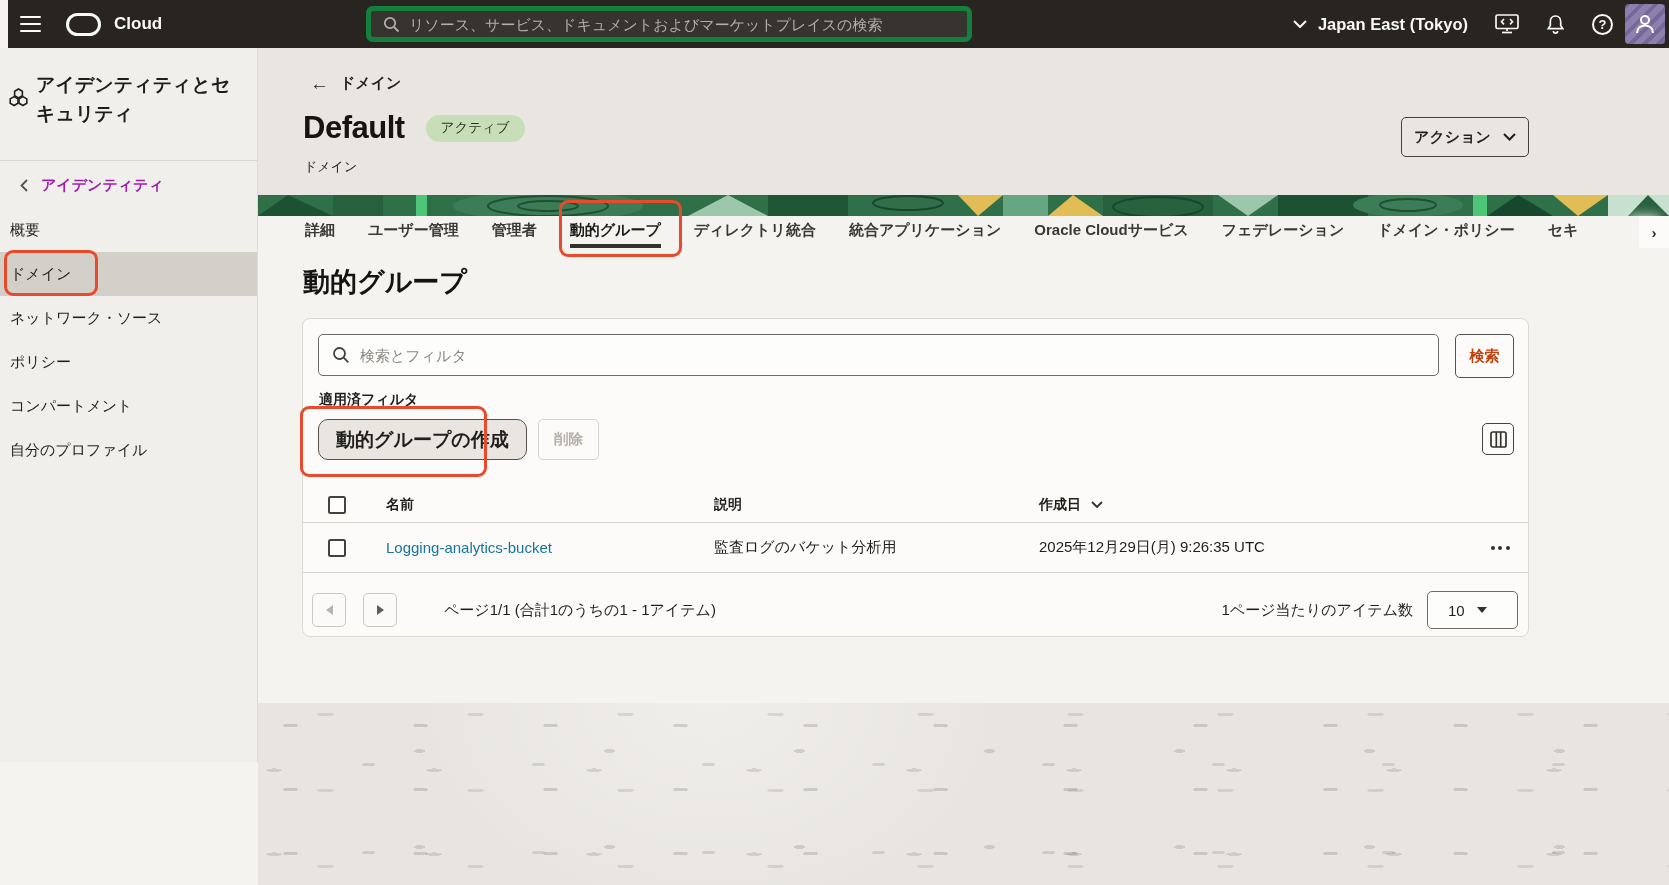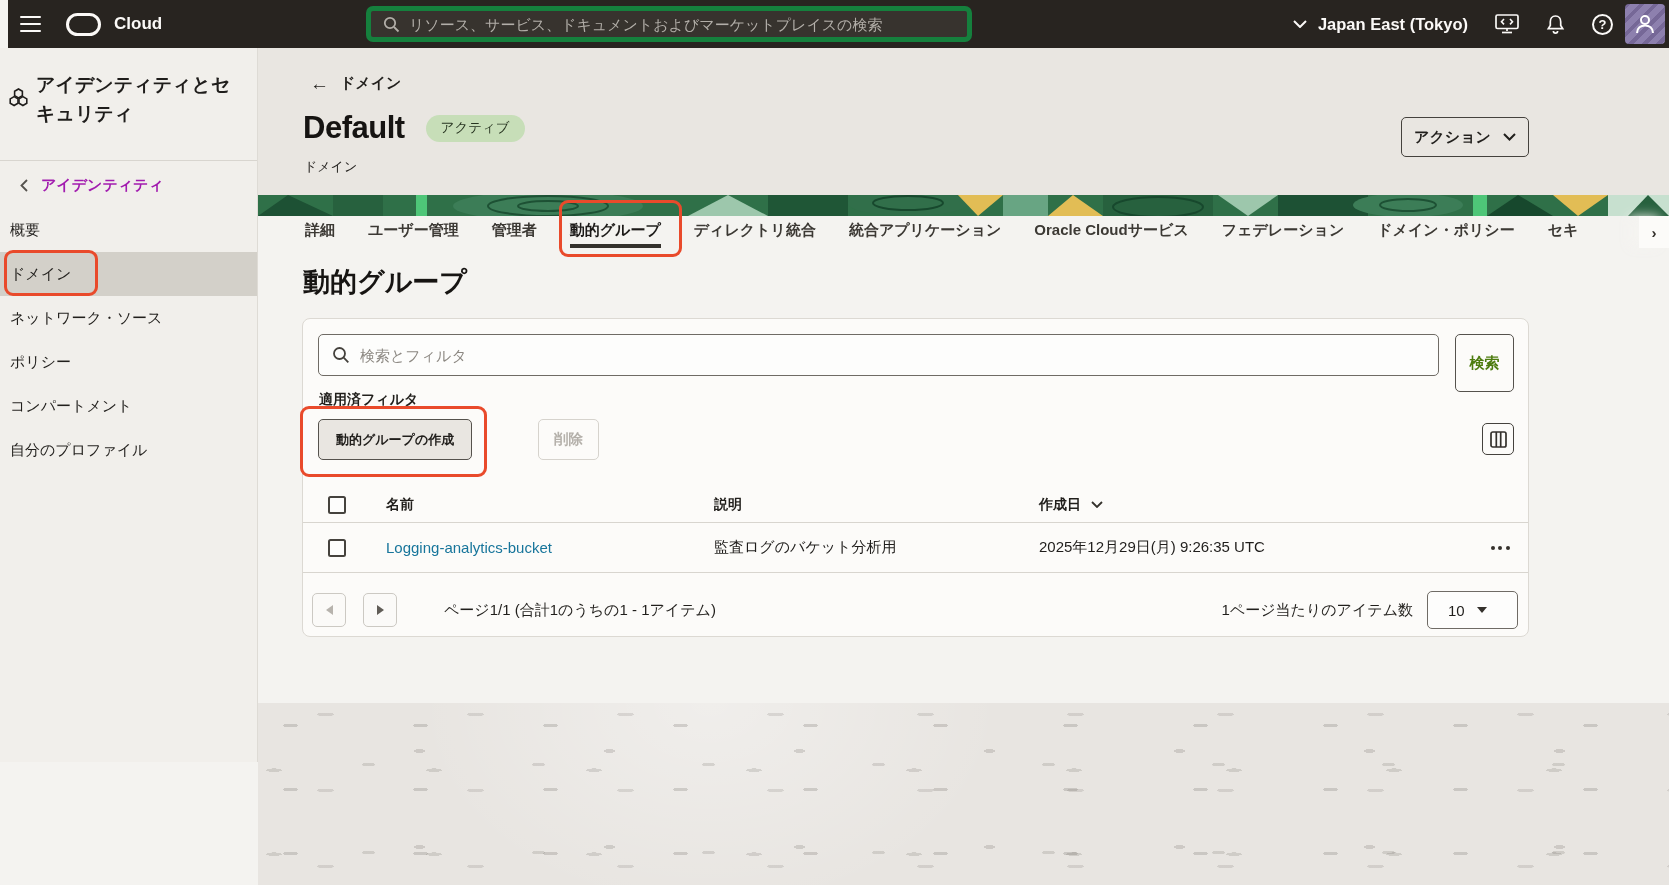--- a/index.html
+++ b/index.html
@@ -52,23 +52,23 @@
   .tab { flex:none; display:flex; align-items:center; font-size:15px; font-weight:600; color:#3c3934; border-bottom:4px solid transparent; padding-top:1px; cursor:pointer; white-space:nowrap; }
   .tab.sel { font-weight:700; color:#1c1a18; border-bottom-color:#34312c; }
   .tab-more { position:absolute; right:0; top:216px; width:30px; height:32px; background:#fcfbf9; box-shadow:-10px 0 12px rgba(244,243,240,.95); display:flex; align-items:center; justify-content:center; font-size:15px; font-weight:700; color:#34312c; cursor:pointer; z-index:5; }
   
   .content { position:absolute; left:258px; top:248px; width:1411px; height:455px; background:#f4f3f0; }
   .h2 { position:absolute; left:45px; top:16px; font-size:27px; font-weight:800; color:#161412; }
   .card { position:absolute; left:44px; top:70px; width:1227px; height:319px; background:#fcfbf9; border:1px solid #dcd9d3; border-radius:8px; }
   .filter-input { position:absolute; left:15px; top:15px; width:1121px; height:42px; background:#fdfdfc; border:1px solid #6f6b65; border-radius:5px; display:flex; align-items:center; padding:0 13px; gap:10px; }
   .filter-input input { flex:1; border:none; outline:none; background:transparent; font-size:15px; font-family:inherit; color:#211f1c; }
   .filter-input input::placeholder { color:#8c8882; }
-  .search-btn { position:absolute; left:1152px; top:15px; width:59px; height:58px; border:1px solid #55524d; border-radius:5px; background:transparent; font-size:15px; font-weight:700; color:#4d7c0f; font-family:inherit; cursor:pointer; }
+  .search-btn { position:absolute; left:1152px; top:15px; width:59px; height:44px; border:1px solid #55524d; border-radius:5px; background:transparent; font-size:15px; font-weight:700; color:#c2410c; font-family:inherit; cursor:pointer; }
   .applied { position:absolute; left:16px; top:72px; font-size:14px; font-weight:700; color:#211f1c; }
-  .create-btn { position:absolute; left:15px; top:100px; height:41px; padding:0 17px; background:#e9e6e1; border:1px solid #55524d; border-radius:5px; font-size:13px; font-weight:700; color:#211f1c; font-family:inherit; cursor:pointer; }
+  .create-btn { position:absolute; left:15px; top:100px; height:41px; padding:0 17px; background:#e9e6e1; border:1px solid #55524d; border-radius:10px; font-size:19px; font-weight:700; color:#211f1c; font-family:inherit; cursor:pointer; }
   .del-btn { position:absolute; left:189px; top:100px; width:61px; height:41px; border:1px solid #d6d3cd; border-radius:5px; background:transparent; font-size:14.5px; font-weight:700; color:#b4b0aa; font-family:inherit;margin-left:46px; }
   .cols-btn { position:absolute; left:1179px; top:104px; width:32px; height:32px; border:1px solid #45423d; border-radius:5px; background:transparent; display:flex; align-items:center; justify-content:center; cursor:pointer; }
   .tgrid { display:grid; grid-template-columns:58px 328px 325px auto 56px; align-items:center; padding-left:25px; }
   .thead { position:absolute; left:0; top:168px; width:100%; height:36px; border-bottom:1px solid #d8d5cf; font-size:14px; font-weight:700; color:#211f1c; }
   .trow { position:absolute; left:0; top:204px; width:100%; height:50px; border-bottom:1px solid #d8d5cf; font-size:15px; }
   .chk { width:18px; height:18px; border:2px solid #45423d; border-radius:2.5px; background:#fdfdfc; cursor:pointer; }
   .sort-wrap { display:flex; align-items:center; gap:10px; cursor:pointer; }
   .row-link { color:#17759b; cursor:pointer; text-decoration:none; }
   .dots { display:flex; gap:3.5px; justify-content:center; cursor:pointer; }
   .dots i { width:4px; height:4px; border-radius:50%; background:#34312c; }

